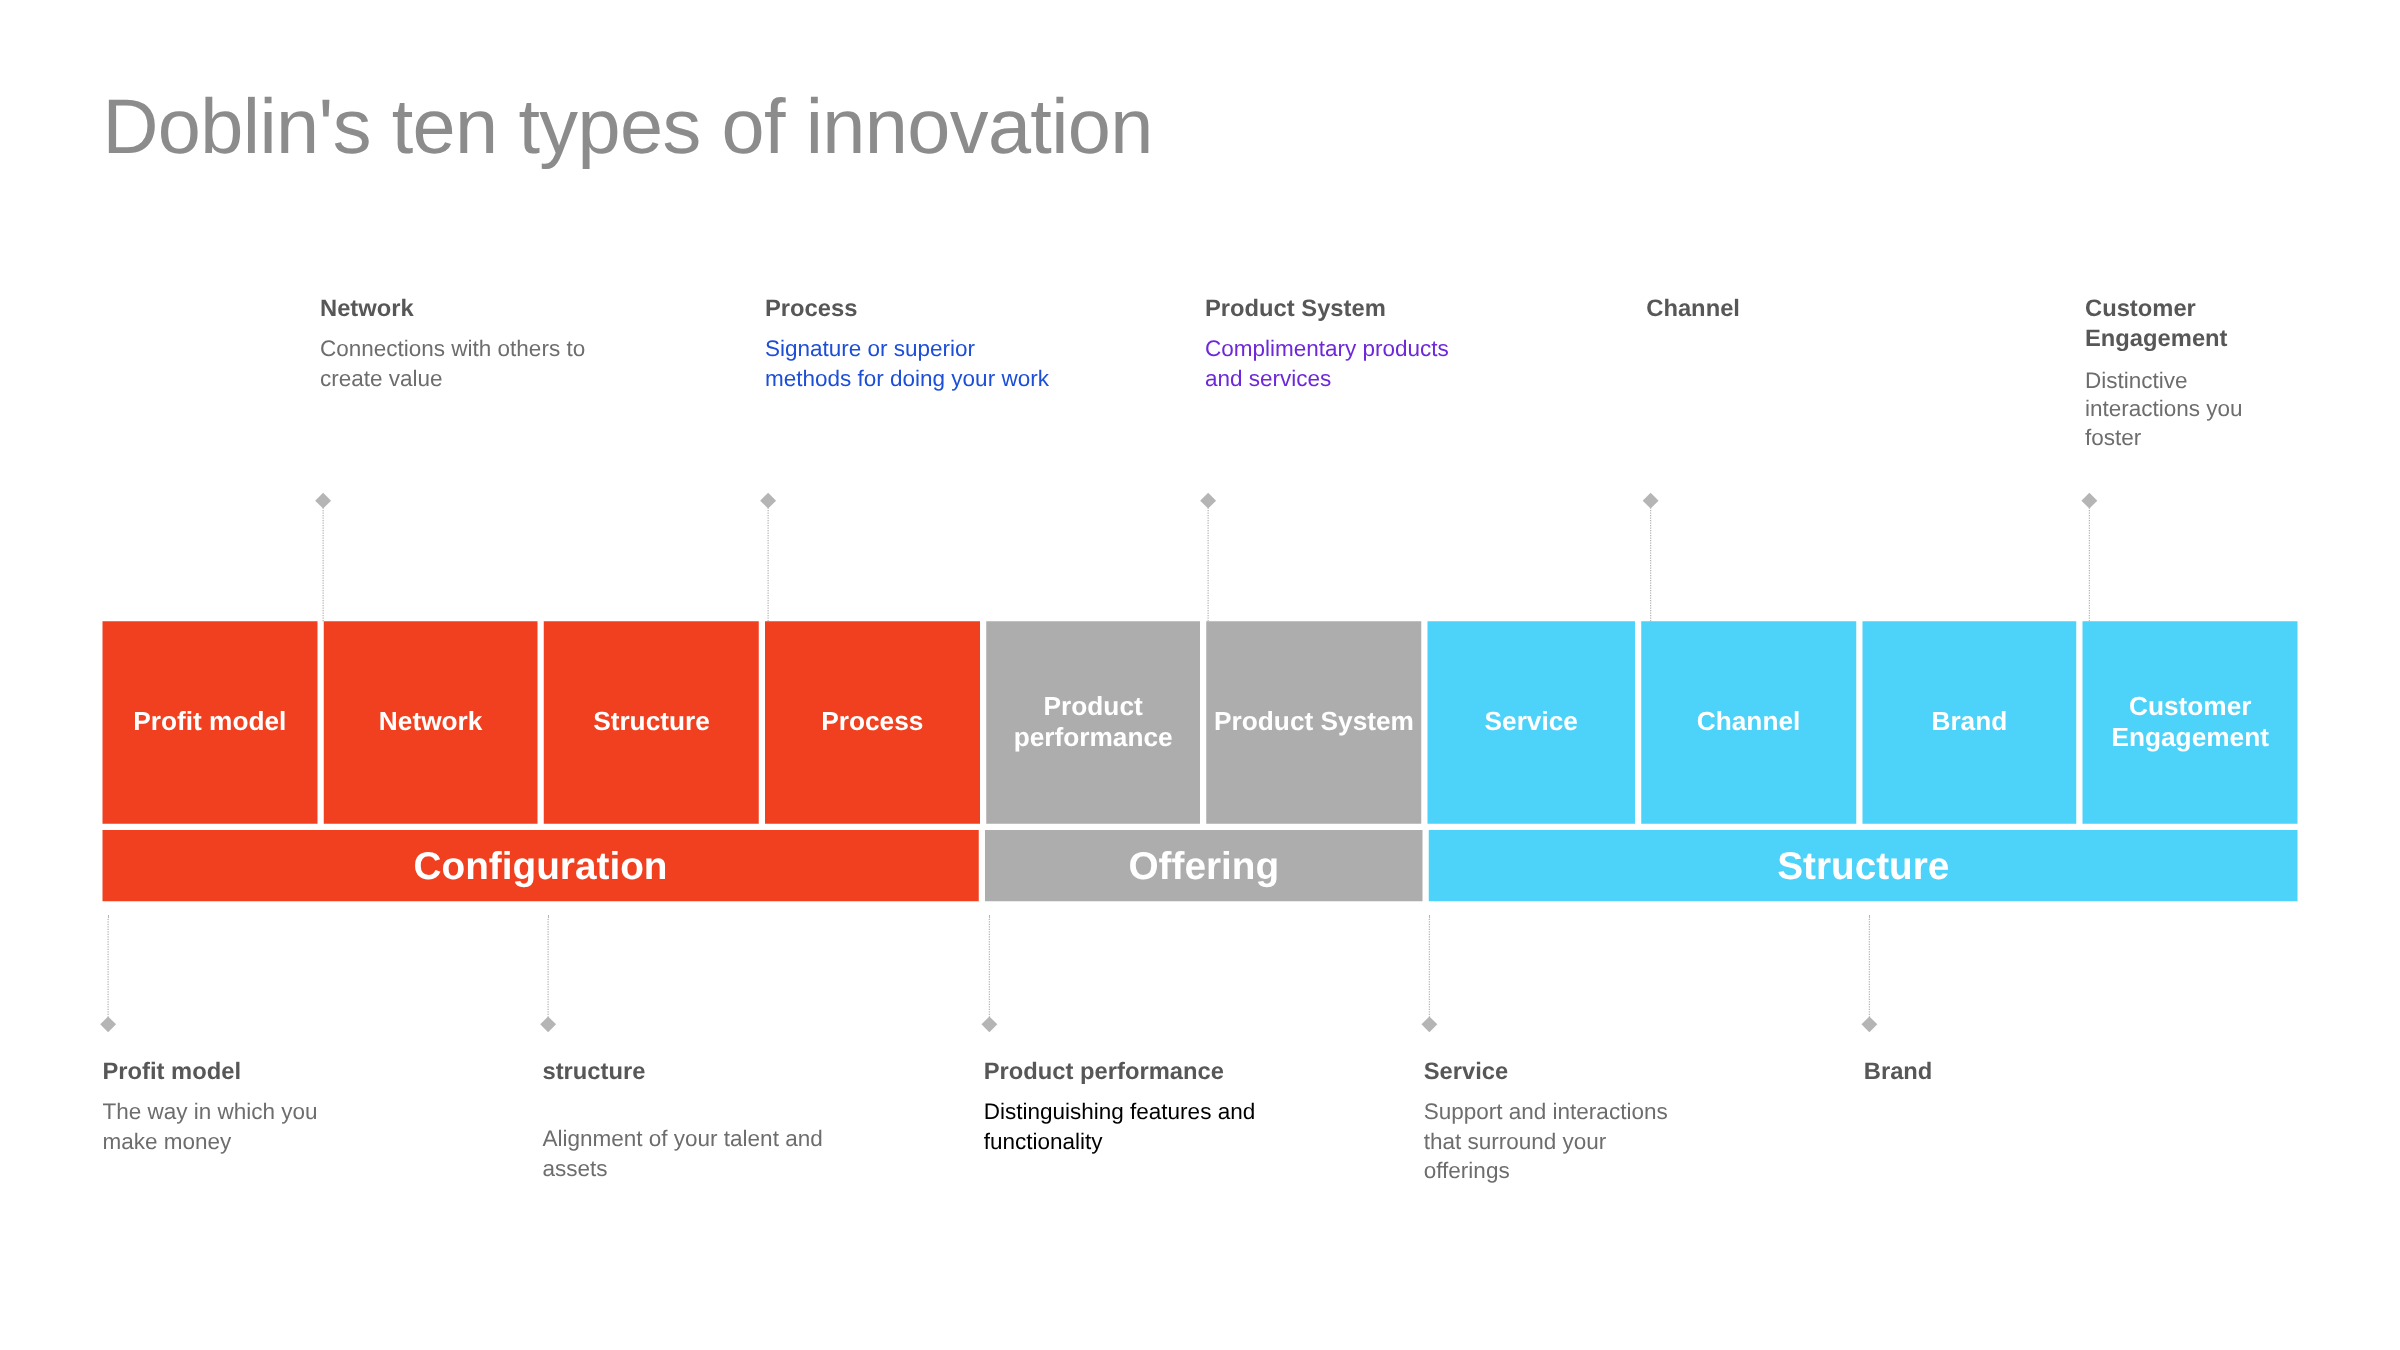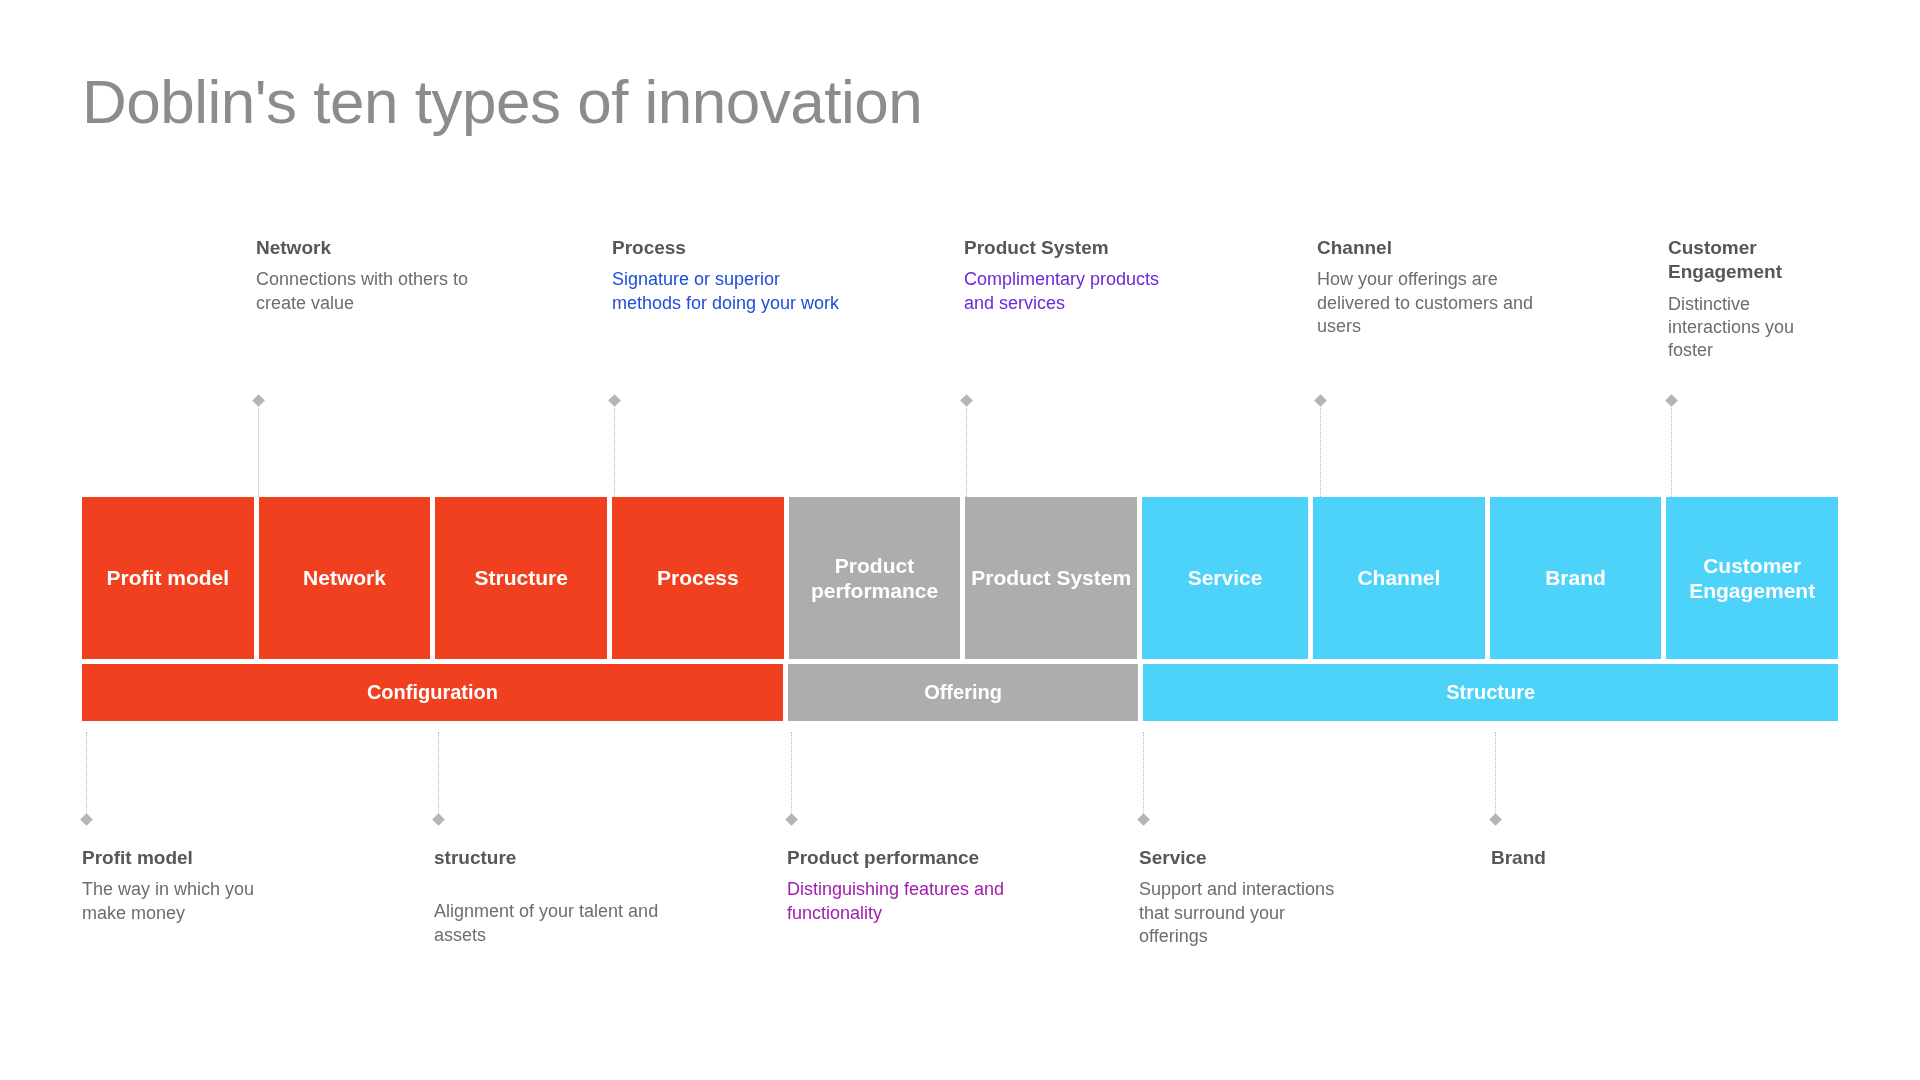--- a/index.html
+++ b/index.html
@@ -107,21 +107,21 @@
     align-items: stretch;
     height: 57px;
     gap: 5px;
     margin-top: 5px;
   }
   .band {
     display: flex;
     align-items: center;
     justify-content: center;
     color: #ffffff;
-    font-size: 20px;
+    font-size: 31px;
     font-weight: bold;
     box-sizing: border-box;
   }
 </style>
 </head>
 <body style="background: rgb(255, 255, 255);">
 
 <div id="canvas">
 
   <div class="title" style="color: rgb(140, 140, 140);">Doblin's ten types of innovation</div>
@@ -136,21 +136,20 @@
     <div class="annot-desc" style="color: #1d4ed8;">Signature or superior methods for doing your work</div>
   </div>
 
   <div class="annot" style="left:964px; top:236px; width:200px;">
     <div class="annot-title" style="color: rgb(87, 87, 87);">Product System</div>
     <div class="annot-desc" style="color: #6d28d9;">Complimentary products and services</div>
   </div>
 
   <div class="annot" style="left:1317px; top:236px; width:232px;">
     <div class="annot-title" style="color: rgb(87, 87, 87);">Channel</div>
-    <div class="annot-desc" style="color: rgb(109, 109, 109);">How your offerings are delivered to customers and users</div>
   </div>
 
   <div class="annot" style="left:1668px; top:236px; width:170px;">
     <div class="annot-title" style="color: rgb(87, 87, 87);">Customer Engagement</div>
     <div class="annot-desc" style="color: rgb(109, 109, 109);">Distinctive interactions you foster</div>
   </div>
 
   <div class="connector up" style="left:254px; top:396px; height:101px;">
     <div class="conn-line" style="border-left-color: rgb(181, 181, 181);"></div>
     <div class="conn-diamond" style="background: rgb(181, 181, 181);"></div>
@@ -255,21 +254,21 @@
     <div class="annot-desc" style="color: rgb(109, 109, 109);">The way in which you make money</div>
   </div>
 
   <div class="annot" style="left:434px; top:846px; width:240px;">
     <div class="annot-title" style="color: rgb(87, 87, 87);">structure</div>
     <div class="annot-desc" style="color: rgb(109, 109, 109); margin-top: 30px;">Alignment of your talent and assets</div>
   </div>
 
   <div class="annot" style="left:787px; top:846px; width:230px;">
     <div class="annot-title" style="color: rgb(87, 87, 87);">Product performance</div>
-    <div class="annot-desc" style="color: #a21caf;">Distinguishing features and functionality</div>
+    <div class="annot-desc" style="color: #000000;">Distinguishing features and functionality</div>
   </div>
 
   <div class="annot" style="left:1139px; top:846px; width:200px;">
     <div class="annot-title" style="color: rgb(87, 87, 87);">Service</div>
     <div class="annot-desc" style="color: rgb(109, 109, 109);">Support and interactions that surround your offerings</div>
   </div>
 
   <div class="annot" style="left:1491px; top:846px; width:190px;">
     <div class="annot-title" style="color: rgb(87, 87, 87);">Brand</div>
   </div>

